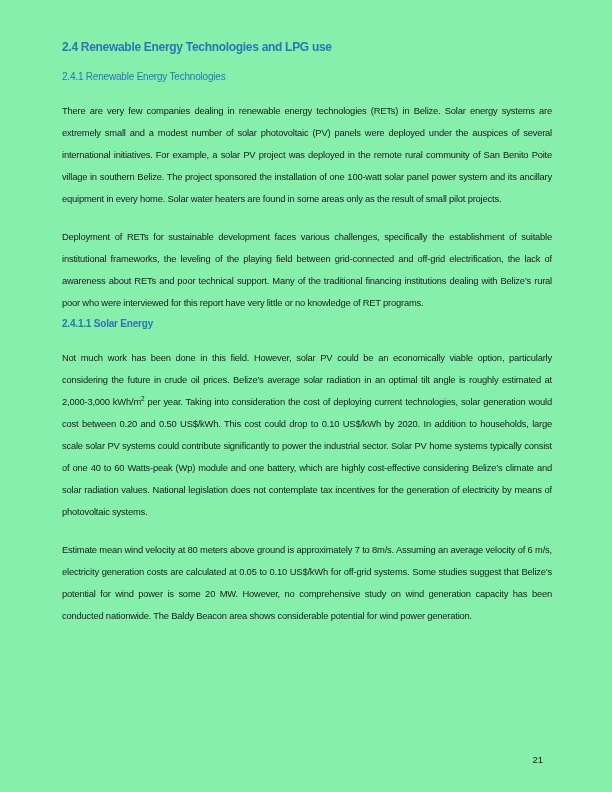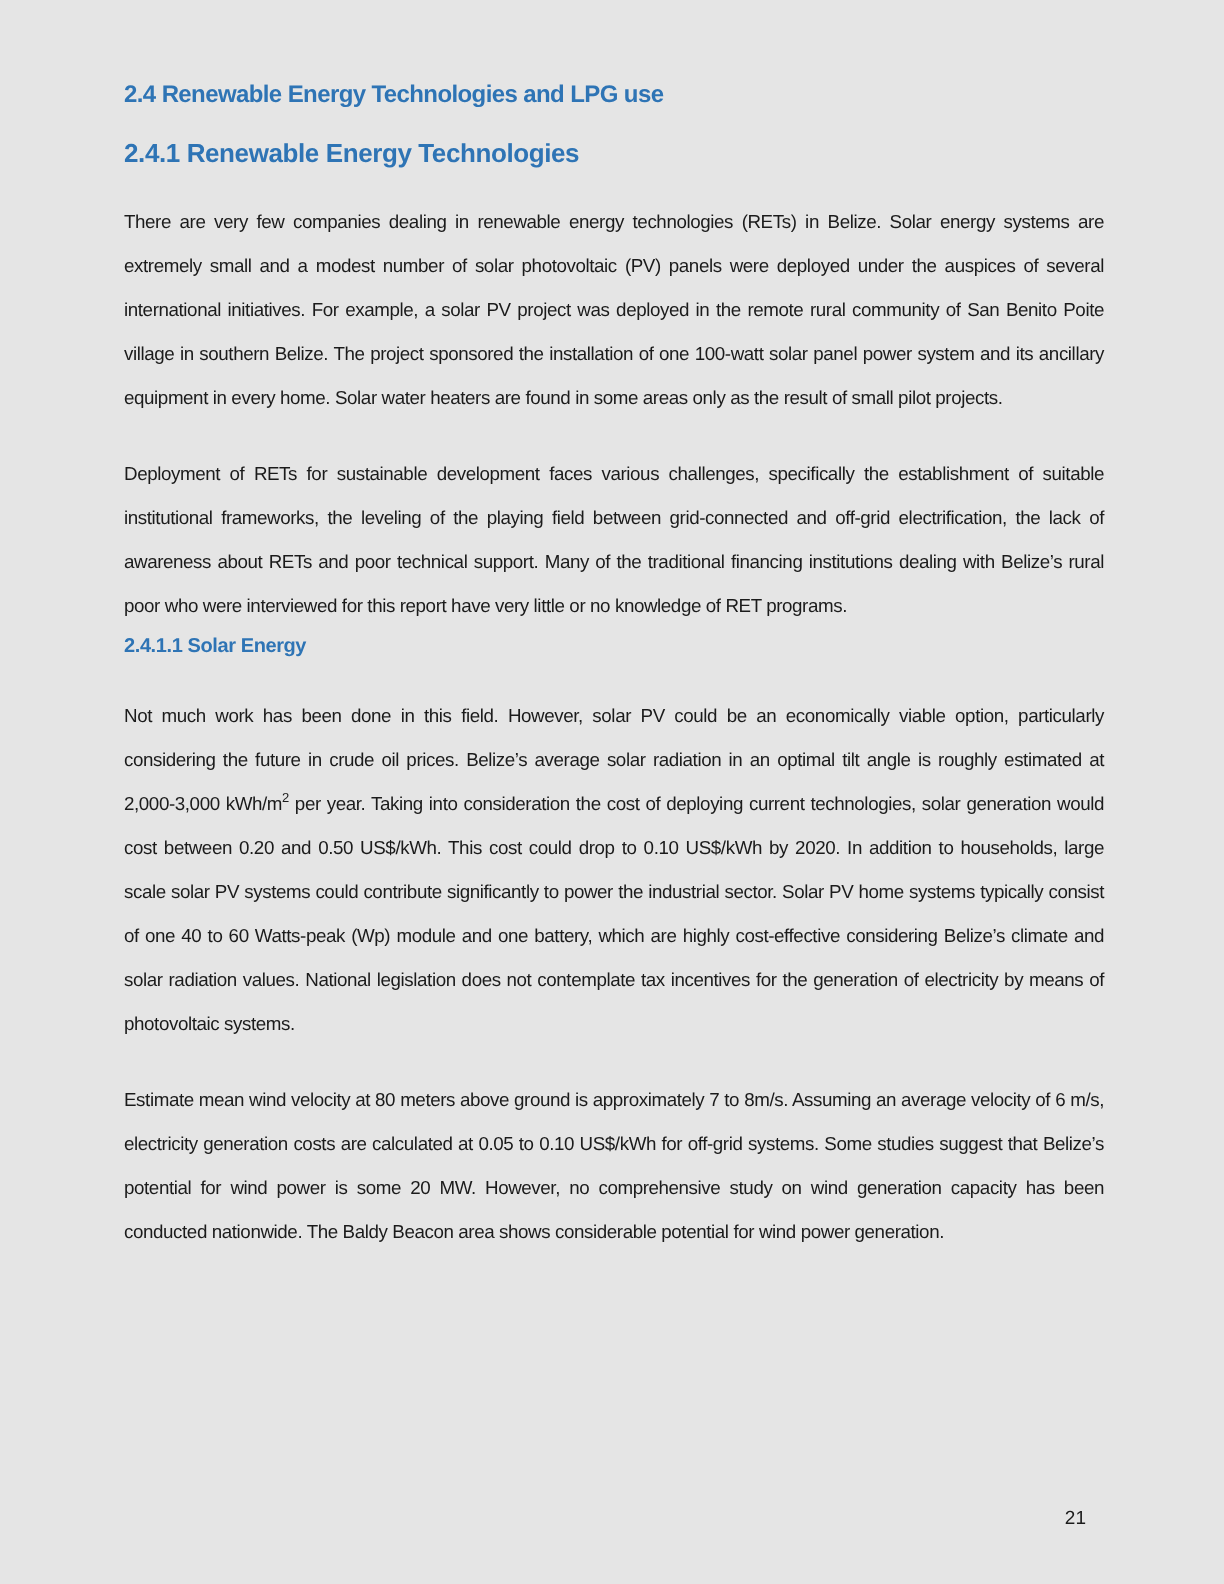--- a/index.html
+++ b/index.html
@@ -5,35 +5,35 @@
   * { margin: 0; padding: 0; box-sizing: border-box; }
   html, body {
     width: 612px;
     background: #ffffff;
     font-family: "Liberation Sans", sans-serif;
   }
   .page {
     position: relative;
     width: 612px;
     height: 792px;
-    background: #e5e5e5;
+    background: #86efac;
     padding: 38px 60px 0 62px;
     overflow: hidden;
   }
   h1.sec-title {
     font-size: 12px;
     font-weight: bold;
     letter-spacing: -0.3px;
     line-height: 18px;
     color: #2e74b5;
     margin: 0 0 13px 0;
   }
   h2.subsec-title {
-    font-size: 13px;
-    font-weight: bold;
+    font-size: 10px;
+    font-weight: normal;
     letter-spacing: -0.2px;
     line-height: 15px;
     color: #2e74b5;
     margin: 0 0 10px 0;
   }
   h3.subsubsec-title {
     font-size: 10px;
     font-weight: bold;
     letter-spacing: -0.2px;
     line-height: 15px;

